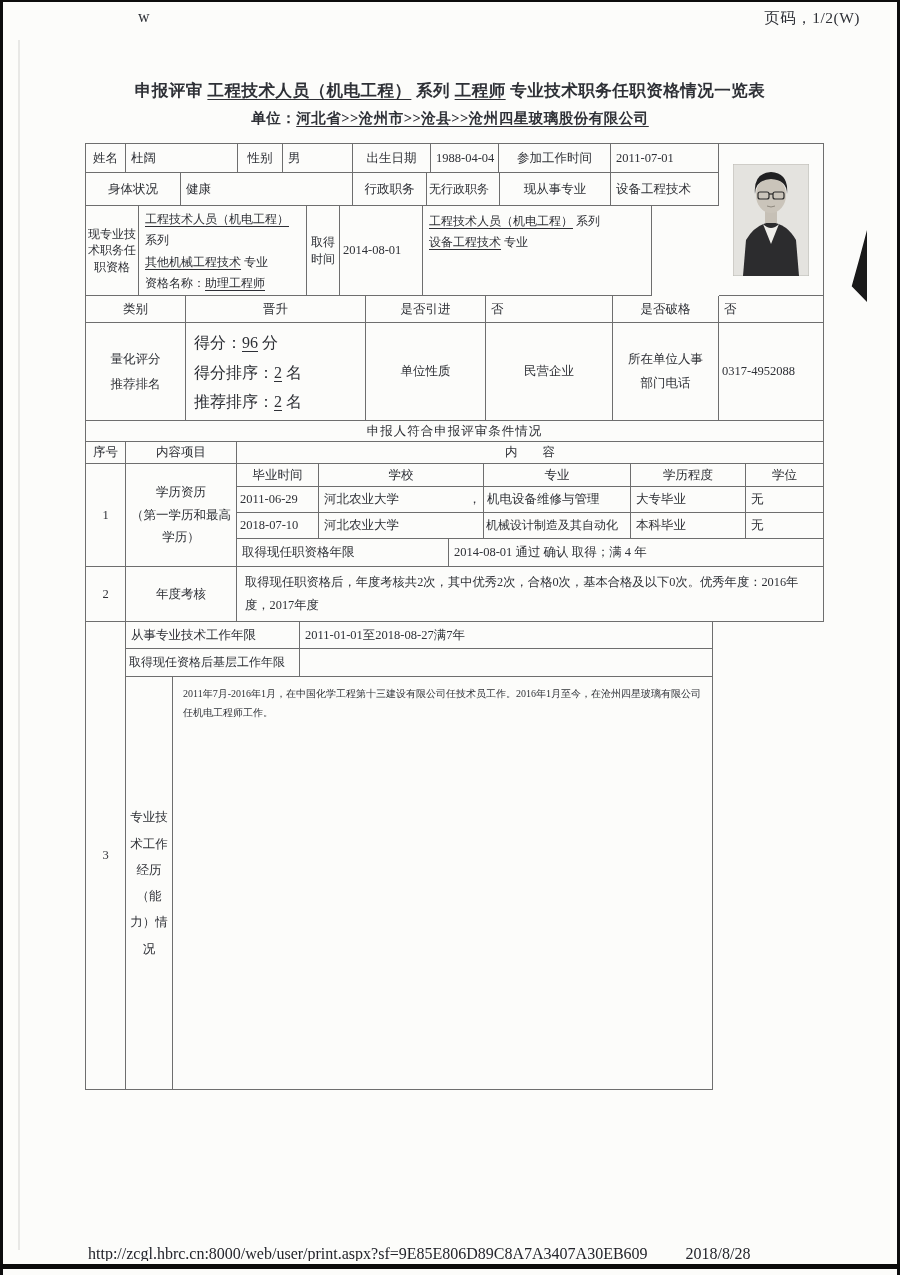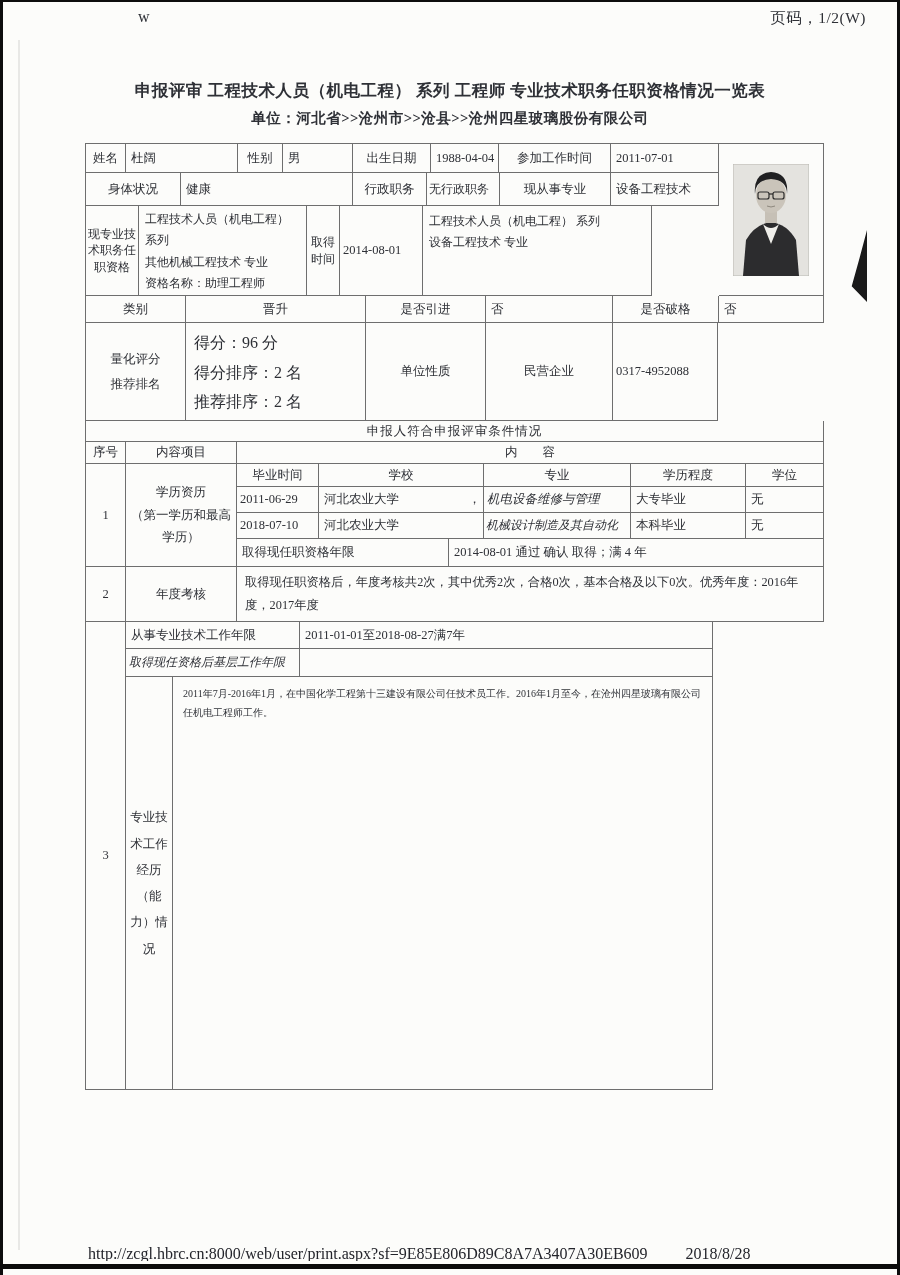--- a/index.html
+++ b/index.html
@@ -10,41 +10,41 @@
   .page{
     position:relative;width:900px;height:1275px;background:#fcfcfa;
     font-family:"Liberation Serif","DejaVu Serif",serif;color:var(--ink);
     overflow:hidden;margin:0 auto;
   }
   .frame{position:absolute;inset:0;border-left:3px solid #0d0d0d;border-right:3px solid #0d0d0d;border-top:2px solid #0d0d0d;pointer-events:none;}
   .bottom-bar{position:absolute;left:0;right:0;top:1264px;height:5px;background:#0b0b0b;}
   .scanline{position:absolute;left:18px;top:40px;width:2px;height:1210px;background:rgba(110,110,110,.14);}
   .wedge{position:absolute;left:850px;top:230px;width:17px;height:72px;background:#1a1a1a;clip-path:polygon(100% 0,100% 100%,10% 78%,55% 40%);}
   .corner-w{position:absolute;left:138px;top:8px;font-size:16px;}
-  .pageno{position:absolute;right:34px;top:8px;font-size:15.5px;letter-spacing:.5px;}
+  .pageno{position:absolute;right:40px;top:8px;font-size:15.5px;letter-spacing:.5px;}
   .title{position:absolute;left:0;right:0;top:80px;text-align:center;font-size:16.5px;font-weight:bold;letter-spacing:.5px;}
   .subtitle{position:absolute;left:0;right:0;top:109px;text-align:center;font-size:14.5px;font-weight:bold;letter-spacing:.5px;}
-  .u{text-underline-offset:3px;margin-top:12px;}
+  .u{text-decoration:underline;text-underline-offset:3px;margin-top:12px;}
   .tbl{position:absolute;left:85px;top:143px;width:738px;border-top:1px solid var(--ln);border-left:1px solid var(--ln);}
   .row{display:flex;}
   .col{display:block;}
   .c{
     box-sizing:border-box;flex:none;
     border-right:1px solid var(--ln);border-bottom:1px solid var(--ln);
     display:flex;align-items:center;justify-content:center;
     text-align:center;font-size:12.5px;line-height:1.35;
     padding:2px 3px;overflow:hidden;
   }
   .cl{justify-content:flex-start;text-align:left;padding-left:5px;}
   .blk{display:block;text-align:left;}
   .prewrap{white-space:pre-line;}
   .lines{line-height:1.78;font-size:12px;}
   .score-lines{line-height:1.85;font-size:16px;padding:5px 8px;}
   .small{font-size:12px;}
-  .nowrap{white-space:nowrap;font-style:italic;}
+  .nowrap{white-space:nowrap;}
   .footer{position:absolute;left:88px;top:1241px;height:20px;overflow:hidden;font-size:16px;line-height:26px;white-space:nowrap;color:#23242b;}
   .footer .gap{display:inline-block;width:38px;}
   .stray{position:absolute;left:468px;top:490px;font-size:13px;color:#3a3a40;}
   .photo-wrap{justify-content:center;align-items:center;}
 </style>
 </head>
 <body>
 
 <div class="page">
   <div class="frame"></div>
@@ -136,20 +136,22 @@
       <div class="c prewrap" style="width:100px;height:98px;line-height:2">量化评分
 推荐排名</div>
       <div class="c blk score-lines" style="width:180px;height:98px">
         <div><span>得分：</span><span class="u">96</span><span> 分</span></div>
         <div><span>得分排序：</span><span class="u">2</span><span> 名</span></div>
         <div><span>推荐排序：</span><span class="u">2</span><span> 名</span></div>
         <div><span>单位共推荐：</span><span class="u">2</span><span> 人</span></div>
       </div>
       <div class="c" style="width:120px;height:98px">单位性质</div>
       <div class="c" style="width:127px;height:98px">民营企业</div>
+      <div class="c prewrap" style="width:106px;height:98px;line-height:1.9">所在单位人事
+部门电话</div>
       <div class="c cl" style="width:105px;height:98px;padding-left:3px">0317-4952088</div>
     </div>
 
     <div class="row" style="height:21px">
       <div class="c" style="width:738px;height:21px;letter-spacing:1px">申报人符合申报评审条件情况</div>
     </div>
 
     <div class="row" style="height:22px">
       <div class="c" style="width:40px;height:22px">序号</div>
       <div class="c" style="width:111px;height:22px">内容项目</div>

